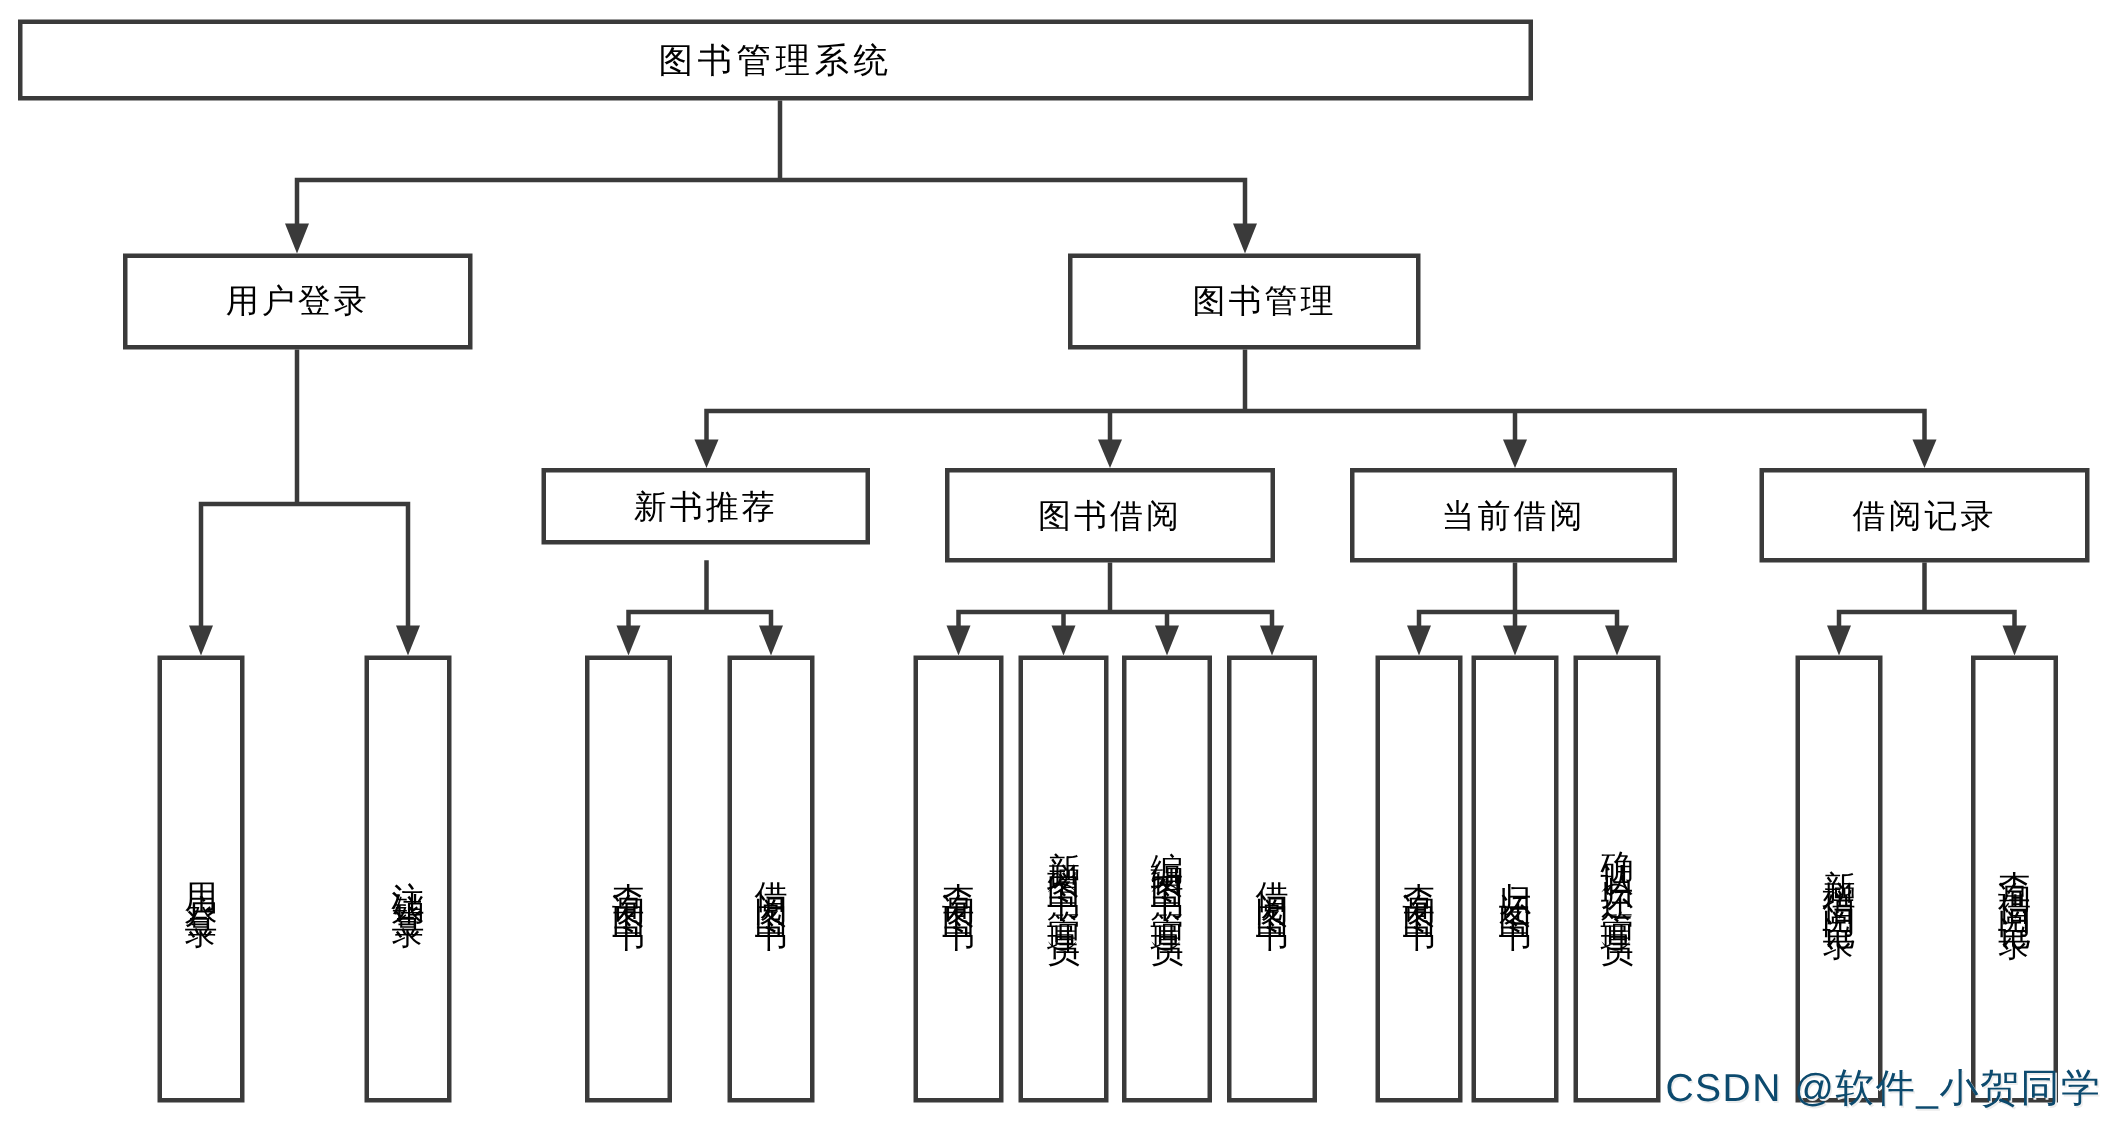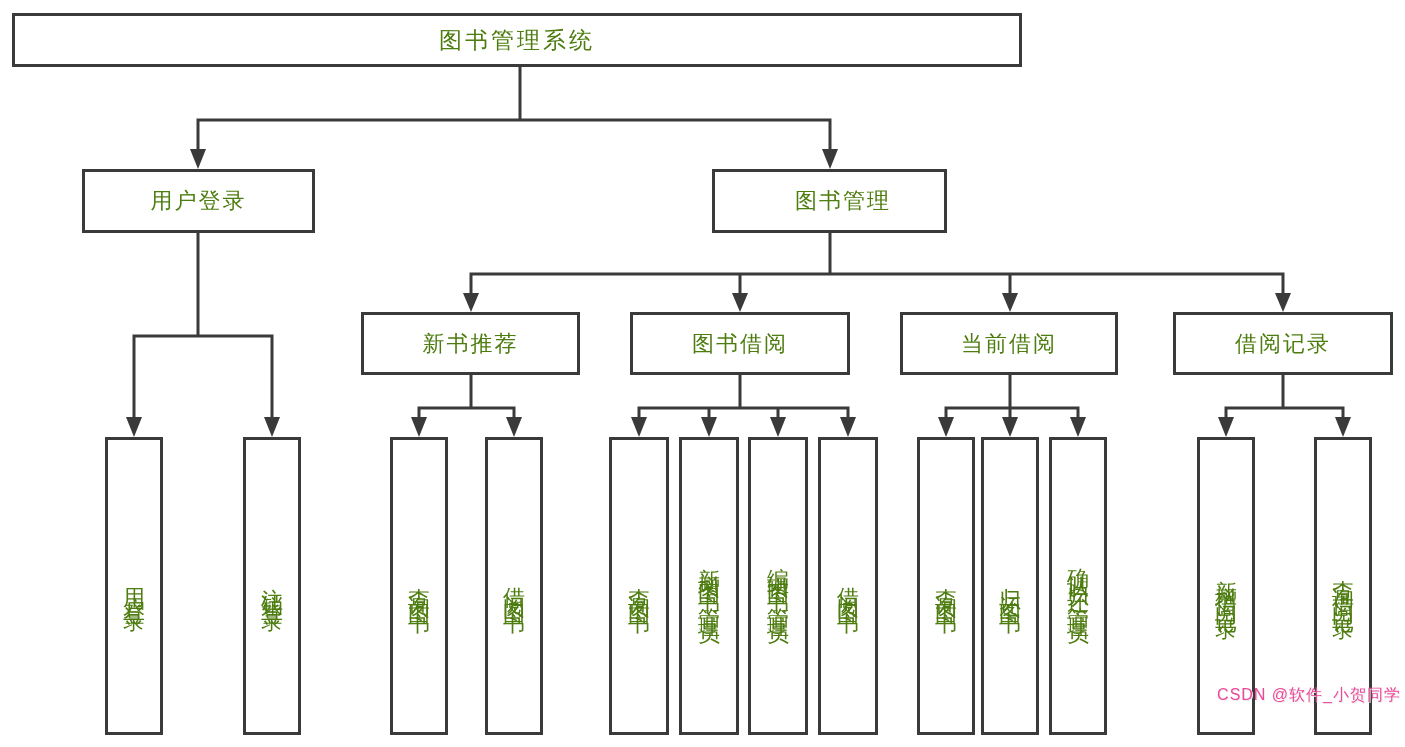--- a/index.html
+++ b/index.html
@@ -22,44 +22,44 @@
     pointer-events: none;
   }
   .node {
     position: absolute;
     box-sizing: border-box;
     border: 3px solid #3a3a3a;
     background: #ffffff;
     display: flex;
     align-items: center;
     justify-content: center;
-    color: #4d7c0f;
+    color: #000000;
     text-align: center;
   }
   .node.h {
     font-size: 22px;
     letter-spacing: 2px;
   }
   .node.root {
     font-size: 23px;
     letter-spacing: 3px;
   }
   .node.v {
     writing-mode: vertical-rl;
     text-orientation: mixed;
     font-size: 22px;
     letter-spacing: 8px;
     line-height: 1;
   }
   .watermark {
     position: absolute;
-    top: 685px;
+    top: 708px;
     right: 4px;
-    font-size: 16px;
-    color: #ec4899;
+    font-size: 26px;
+    color: #0c4a6e;
     text-shadow: 1px 1px 0 #ededed;
     letter-spacing: 1px;
     z-index: 5;
     white-space: nowrap;
   }
 </style>
 </head>
 <body>
 
 <div id="stage">
@@ -123,21 +123,21 @@
       <path d="M1218 417 L1234 417 L1226 437 Z"></path>
       <path d="M1335 417 L1351 417 L1343 437 Z"></path>
     </g>
   </svg>
 
   <div class="node h root" style="left:12px; top:13px; width:1010px; height:54px;">图书管理系统</div>
 
   <div class="node h" style="left:82px; top:169px; width:233px; height:64px;">用户登录</div>
   <div class="node h" style="left:712px; top:169px; width:235px; height:64px;padding-left:27px;">图书管理</div>
 
-  <div class="node h" style="left:361px; top:312px; width:219px; height:63px;">新书推荐</div>
+  <div class="node h" style="left:361px; top:312px; width:219px; height:51px;">新书推荐</div>
   <div class="node h" style="left:900px; top:312px; width:218px; height:63px;">当前借阅</div>
   <div class="node h" style="left:630px; top:312px; width:220px; height:63px;">图书借阅</div>
   <div class="node h" style="left:1173px; top:312px; width:220px; height:63px;">借阅记录</div>
 
   <div class="node v" style="left:105px; top:437px; width:58px; height:298px;">用户登录</div>
   <div class="node v" style="left:243px; top:437px; width:58px; height:298px;">注销登录</div>
 
   <div class="node v" style="left:390px; top:437px; width:58px; height:298px;">查询图书</div>
   <div class="node v" style="left:485px; top:437px; width:58px; height:298px;">借阅图书</div>
 

